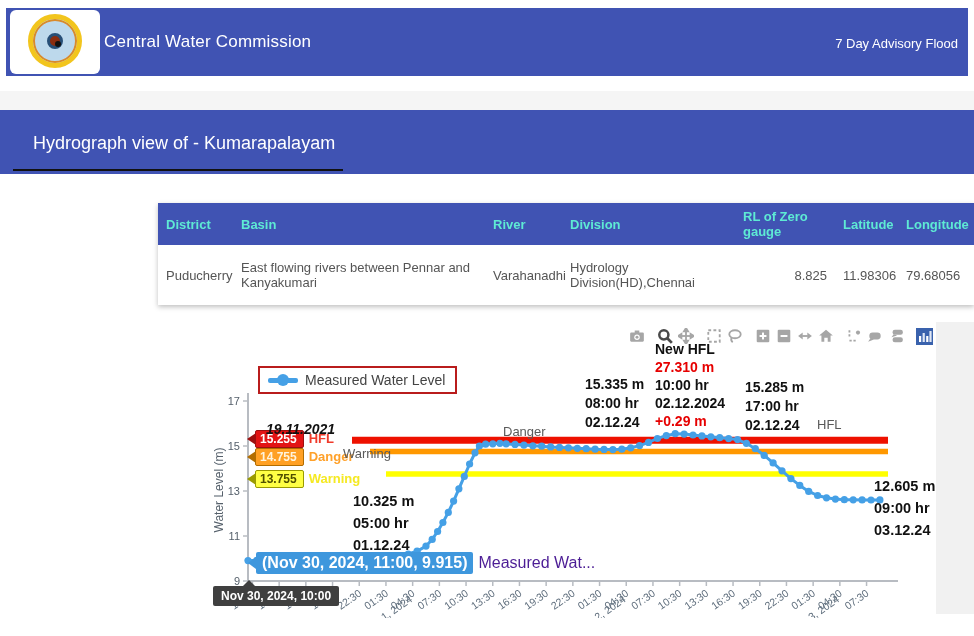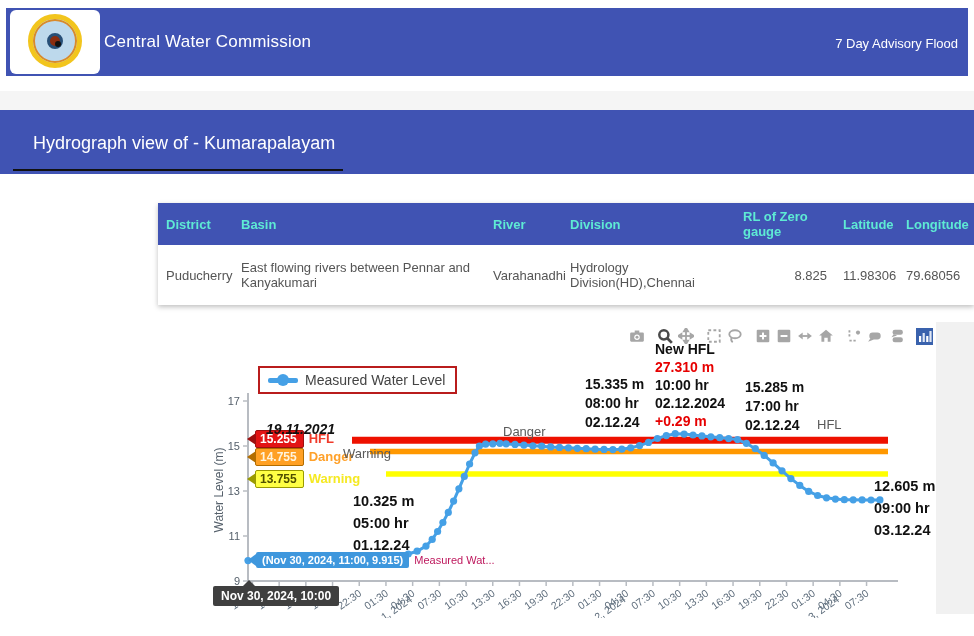--- a/index.html
+++ b/index.html
@@ -56,24 +56,24 @@
   .badge-warn   { background:#ffff44; border-color:#9a9a00; color:#4f4f00; }
   .line-tag { font-size:13px; font-weight:bold; }
 
   
   .ann { position:absolute; font-weight:bold; color:#111; font-size:14px; line-height:19px; white-space:nowrap; }
   .ann .red { color:#e60000; }
   .ann-gray { position:absolute; color:#5a5a5a; font-size:13px; font-weight:normal; }
   .ann-big { font-size:14.5px; line-height:22px; }
 
   
-  .tip-point { position:absolute; left:48px; top:234px; display:flex; align-items:center; font-size:11px; font-weight:bold; }
+  .tip-point { position:absolute; left:48px; top:234px; display:flex; align-items:center; font-size:16px; font-weight:bold; }
   .tip-arrow { width:0; height:0; border-top:6px solid transparent; border-bottom:6px solid transparent; border-right:8px solid #3e97dd; }
   .tip-pill { background:#3e97dd; color:#fff; padding:2px 6px; border-radius:2px; }
-  .tip-series { color:#be185d; margin-left:5px; font-weight:normal; }
+  .tip-series { color:#4c1d95; margin-left:5px; font-weight:normal; }
   .tip-axis { position:absolute; left:13px; top:268px; background:#3f3f3f; color:#fff; font-size:12px; font-weight:bold; padding:3px 8px; border-radius:2px; }
   .tip-axis::before { content:""; position:absolute; left:30px; top:-6px; border-left:6px solid transparent; border-right:6px solid transparent; border-bottom:6px solid #3f3f3f; }
 </style>
 </head>
 <body>
 
 <div class="app-header">
   <div class="logo-tile">
     <div class="logo-circle">
       <div class="logo-inner">

